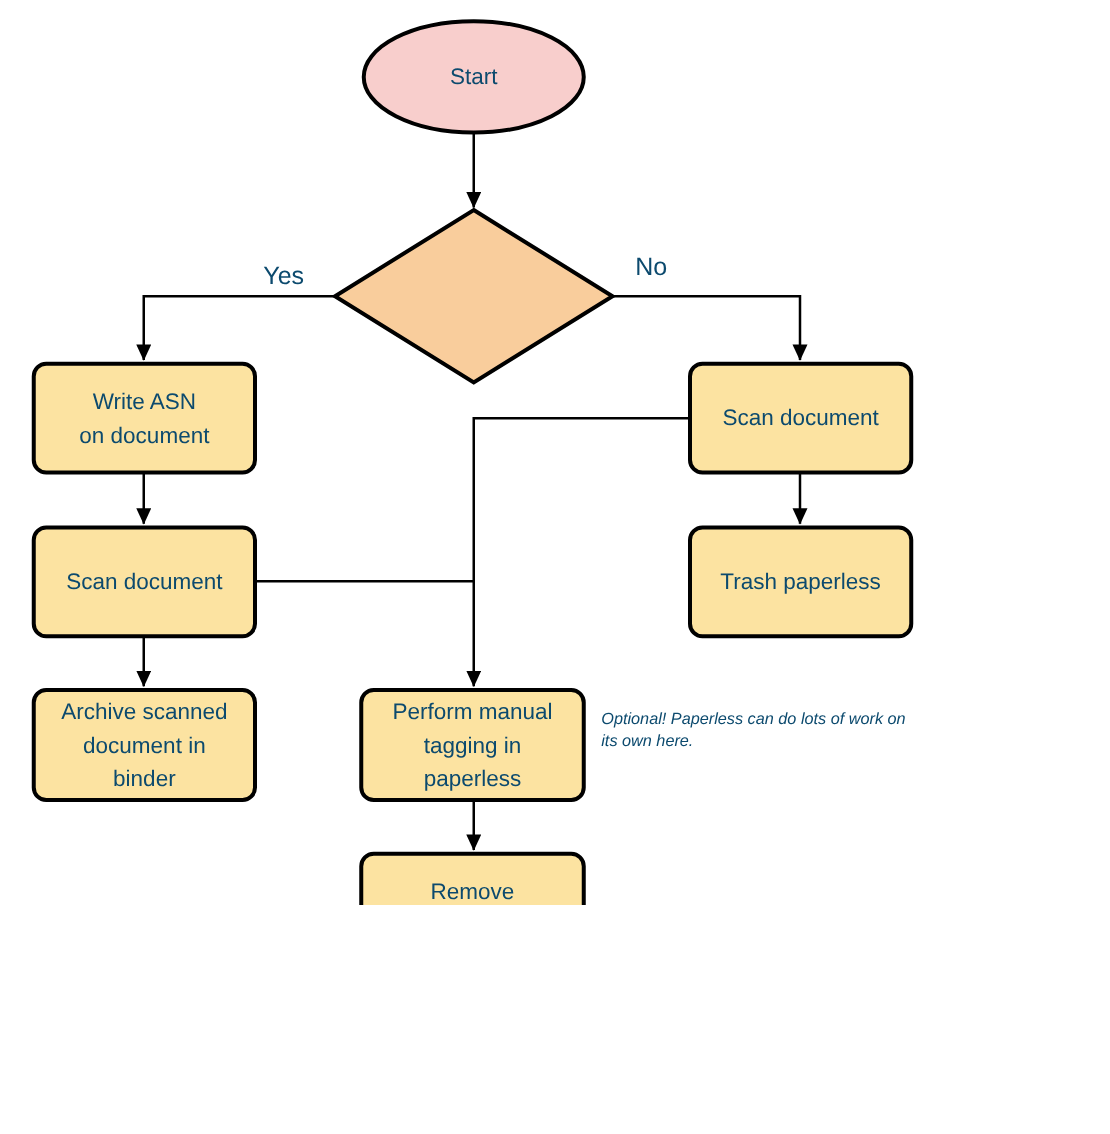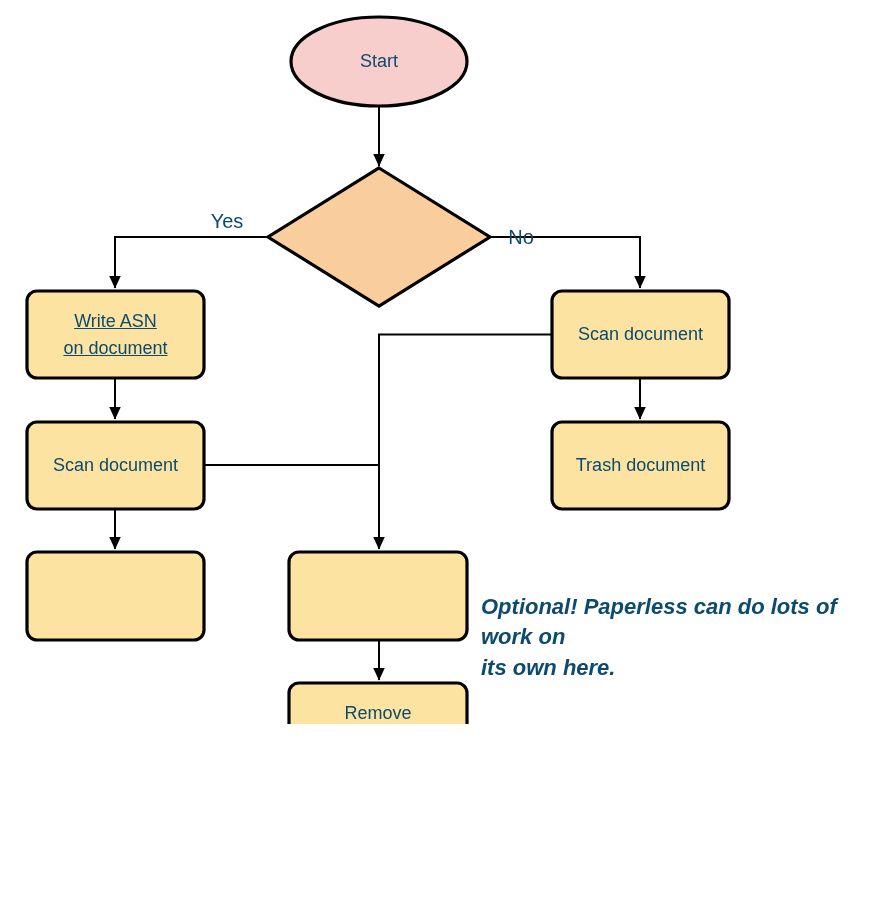--- a/index.html
+++ b/index.html
@@ -32,48 +32,47 @@
     position: absolute;
     display: flex;
     align-items: center;
     justify-content: center;
     font-size: 20px;
     pointer-events: none;
   }
   .annotation {
     position: absolute;
     left: 481px;
-    top: 592px;
+    top: 566px;
     width: 404px;
-    font-size: 22px;
+    font-size: 13px;
     font-style: italic;
     line-height: 1.38;
     white-space: pre-line;
-    font-weight: bold;
   }
   .bottom-line {
     position: absolute;
     left: 0; top: 901px;
     width: 888px; height: 1px;
     background: #f2eede;
   }
 
   
   .lbl-start      { left: 291px; top: 17px;  width: 176px; height: 89px; }
   .lbl-decision   { left: 268px; top: 168px; width: 222px; height: 138px; }
-  .lbl-write-asn  { left: 27px;  top: 291px; width: 177px; height: 87px; text-decoration: underline; }
+  .lbl-write-asn  { left: 27px;  top: 291px; width: 177px; height: 87px; }
   .lbl-scan-left  { left: 27px;  top: 422px; width: 177px; height: 87px; }
   .lbl-archive    { left: 27px;  top: 552px; width: 177px; height: 88px; }
   .lbl-scan-right { left: 552px; top: 291px; width: 177px; height: 87px; }
   .lbl-trash      { left: 552px; top: 422px; width: 177px; height: 87px; }
   .lbl-tagging    { left: 289px; top: 552px; width: 178px; height: 88px; }
   .lbl-remove     { left: 289px; top: 683px; width: 178px; height: 87px; border-radius: 19px; }
   .lbl-end        { left: 291px; top: 813px; width: 176px; height: 88px; }
   .lbl-yes        { left: 205px; top: 209px; width: 44px;  height: 24px; }
-  .lbl-no         { left: 499px; top: 225px; width: 44px;  height: 24px; }
+  .lbl-no         { left: 499px; top: 202px; width: 44px;  height: 24px; }
 </style>
 </head>
 <body>
 
 <div class="canvas">
 
   <svg class="diagram" width="888" height="907" viewBox="0 0 888 907">
     <defs>
       <marker id="arrow" markerUnits="userSpaceOnUse" markerWidth="14" markerHeight="13" refX="12.5" refY="6" orient="auto">
         <path d="M0,0 L13,6 L0,12 Z" fill="#000000"></path>
@@ -102,22 +101,28 @@
     <rect class="shape" x="552" y="422" width="177" height="87" rx="10" ry="10" fill="#fce3a1"></rect>
     <rect class="shape" x="289" y="552" width="178" height="88" rx="10" ry="10" fill="#fce3a1"></rect>
     <rect class="shape" x="289" y="683" width="178" height="87" rx="10" ry="10" fill="#fce3a1"></rect>
     <ellipse class="shape" cx="379" cy="856.5" rx="88" ry="44" fill="#f8cecc"></ellipse>
   </svg>
 
   <div class="label lbl-start">Start</div>
   <div class="label lbl-write-asn">Write ASN
 on document</div>
   <div class="label lbl-scan-left">Scan document</div>
+  <div class="label lbl-archive">Archive scanned
+document in
+binder</div>
   <div class="label lbl-scan-right">Scan document</div>
-  <div class="label lbl-trash">Trash document</div>
+  <div class="label lbl-trash">Trash paperless</div>
+  <div class="label lbl-tagging">Perform manual
+tagging in
+paperless</div>
   <div class="label lbl-remove">Remove
 inbox tag</div>
   <div class="label lbl-end">End</div>
 
   <div class="edge-label lbl-yes">Yes</div>
   <div class="edge-label lbl-no">No</div>
 
   <div class="annotation">Optional! Paperless can do lots of work on
 its own here.</div>
 

